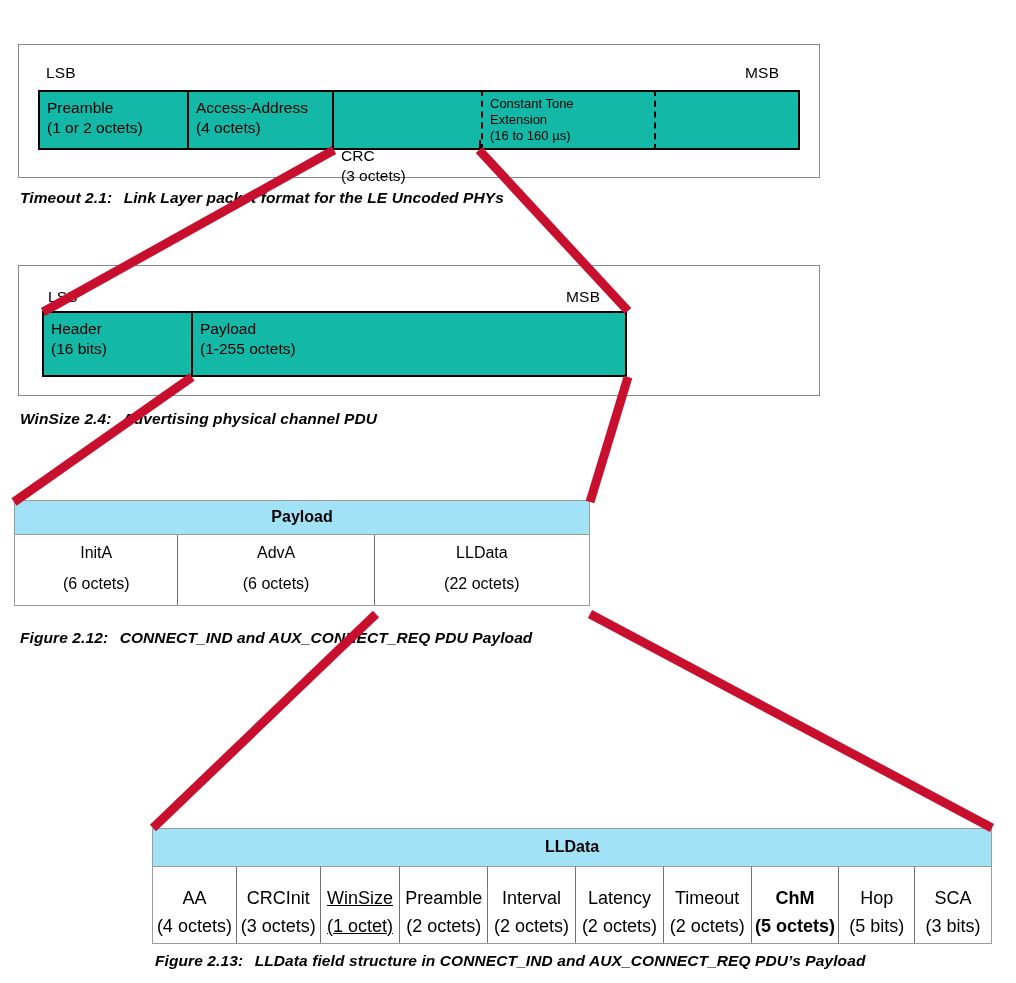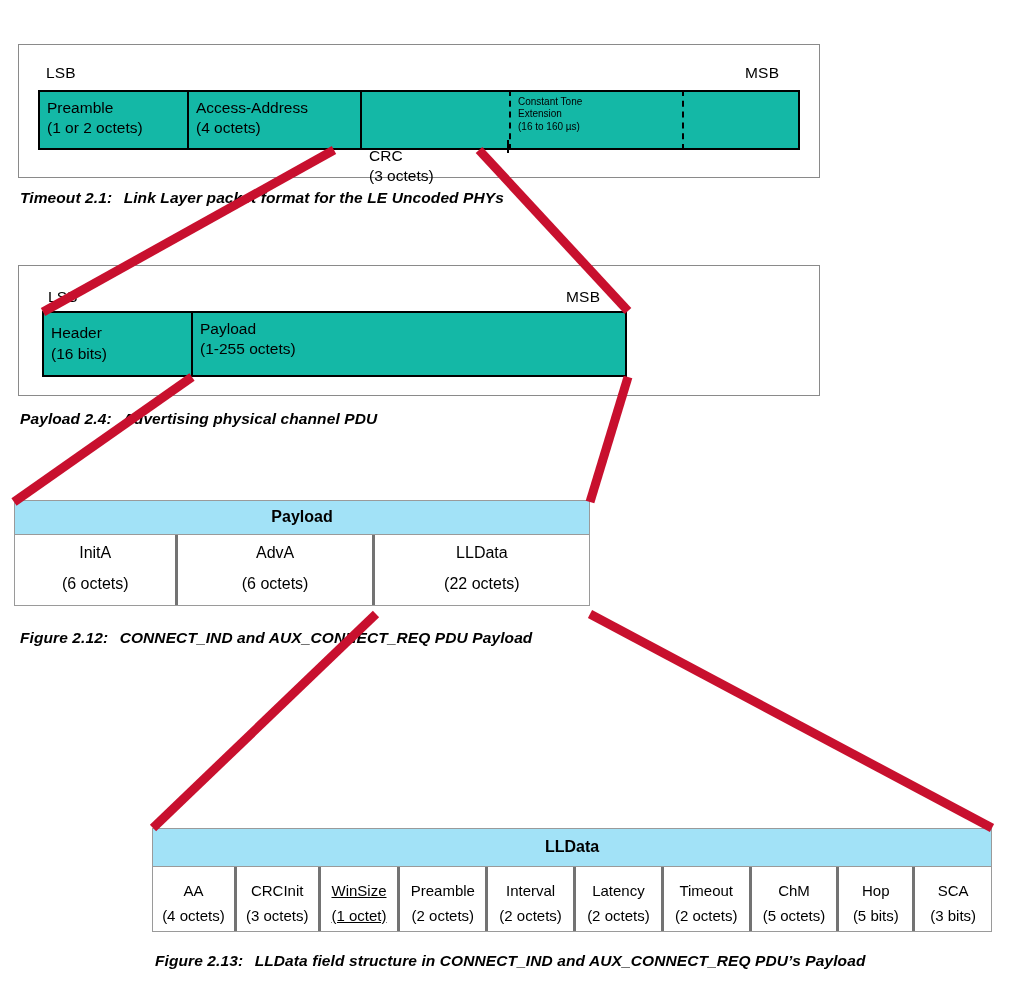--- a/index.html
+++ b/index.html
@@ -84,96 +84,96 @@
     border-bottom: 1px solid #9a9a9a;
     text-align: center;
     font-weight: 700;
     font-size: 16px;
     padding: 7px 0 8px 0;
   }
   .bluetable .cols {
     display: flex;
   }
   .bluetable .col {
-    border-right: 3px solid #737373;
+    border-right: 1px solid #737373;
     text-align: center;
     font-size: 15.5px;
     line-height: 1.05;
     padding: 7px 2px 8px 2px;
     white-space: nowrap;
     overflow: hidden;
   }
   .bluetable .col:last-child { border-right: none; }
   .bluetable .col .nm { display: block; margin-bottom: 11px; }
   .bluetable .col .sz { display: block; }
 
   
   #fig212 { left: 14px; top: 500px; width: 576px; }
   #fig212 .col { padding: 10px 2px 12px 2px; font-size: 16px; }
   #fig212 .col .nm { margin-bottom: 14px; }
 
   
   #fig213 { left: 152px; top: 828px; width: 840px; }
   #fig213 .bluehead { font-size: 16px; padding: 9px 0 10px 0; }
-  #fig213 .col { font-size: 15px; padding: 16px 1px 7px 1px; }
+  #fig213 .col { font-size: 18px; padding: 22px 1px 7px 1px; }
   #fig213 .col .nm { margin-bottom: 9px; }
 </style>
 </head>
 <body>
 
 <div id="stage">
 
   <div class="outer-frame" id="frame21" style="left:18px; top:44px; width:802px; height:134px;"></div>
 
   <div class="endian" style="left:46px; top:64px;">LSB</div>
   <div class="endian" style="left:745px; top:64px;">MSB</div>
 
   <div class="fieldrow" id="row21" style="left:38px; top:90px; width:762px; height:60px;">
     <div class="cell" style="width:149px;">
       <span>Preamble</span>
       <span>(1 or 2 octets)</span>
     </div>
-    <div class="cell" style="width:173px;">
+    <div class="cell" style="width:145px;">
       <span>Access-Address</span>
       <span>(4 octets)</span>
     </div>
     <div class="cell" style="width:147px;margin-top:48px;">
       <span>CRC</span>
       <span>(3 octets)</span>
     </div>
-    <div class="cell dashed" style="width:175px; font-size:10px; line-height:1.24; padding-top:4px;">
+    <div class="cell dashed" style="width:175px; font-size:13px; line-height:1.24; padding-top:4px;">
       <span>Constant Tone</span>
       <span>Extension</span>
       <span>(16 to 160 µs)</span>
     </div>
   </div>
 
   <div class="caption" style="left:20px; top:189px;">
     <span class="cap-num">Timeout 2.1:</span>
     <span>Link Layer packet format for the LE Uncoded PHYs</span>
   </div>
 
   <div class="outer-frame" id="frame24" style="left:18px; top:265px; width:802px; height:131px;"></div>
 
   <div class="endian" style="left:48px; top:288px;">LSB</div>
   <div class="endian" style="left:566px; top:288px;">MSB</div>
 
   <div class="fieldrow" id="row24" style="left:42px; top:311px; width:585px; height:66px;">
-    <div class="cell" style="width:150px;justify-content:center;">
+    <div class="cell" style="width:150px;">
       <span>Header</span>
       <span>(16 bits)</span>
     </div>
     <div class="cell" style="width:435px;">
       <span>Payload</span>
       <span>(1-255 octets)</span>
     </div>
   </div>
 
   <div class="caption" style="left:20px; top:410px;">
-    <span class="cap-num">Payload 2.4:</span>
+    <span class="cap-num">WinSize 2.4:</span>
     <span>Advertising physical channel PDU</span>
   </div>
 
   <div class="bluetable" id="fig212">
     <div class="bluehead">Payload</div>
     <div class="cols">
       <div class="col" style="width:164px;">
         <span class="nm">InitA</span>
         <span class="sz">(6 octets)</span>
       </div>
@@ -217,21 +217,21 @@
         <span class="sz">(2 octets)</span>
       </div>
       <div class="col" style="width:88px;">
         <span class="nm">Latency</span>
         <span class="sz">(2 octets)</span>
       </div>
       <div class="col" style="width:88px;">
         <span class="nm">Timeout</span>
         <span class="sz">(2 octets)</span>
       </div>
-      <div class="col" style="width:88px;">
+      <div class="col" style="width:88px;font-weight:bold;">
         <span class="nm">ChM</span>
         <span class="sz">(5 octets)</span>
       </div>
       <div class="col" style="width:76px;">
         <span class="nm">Hop</span>
         <span class="sz">(5 bits)</span>
       </div>
       <div class="col" style="width:76px;">
         <span class="nm">SCA</span>
         <span class="sz">(3 bits)</span>

